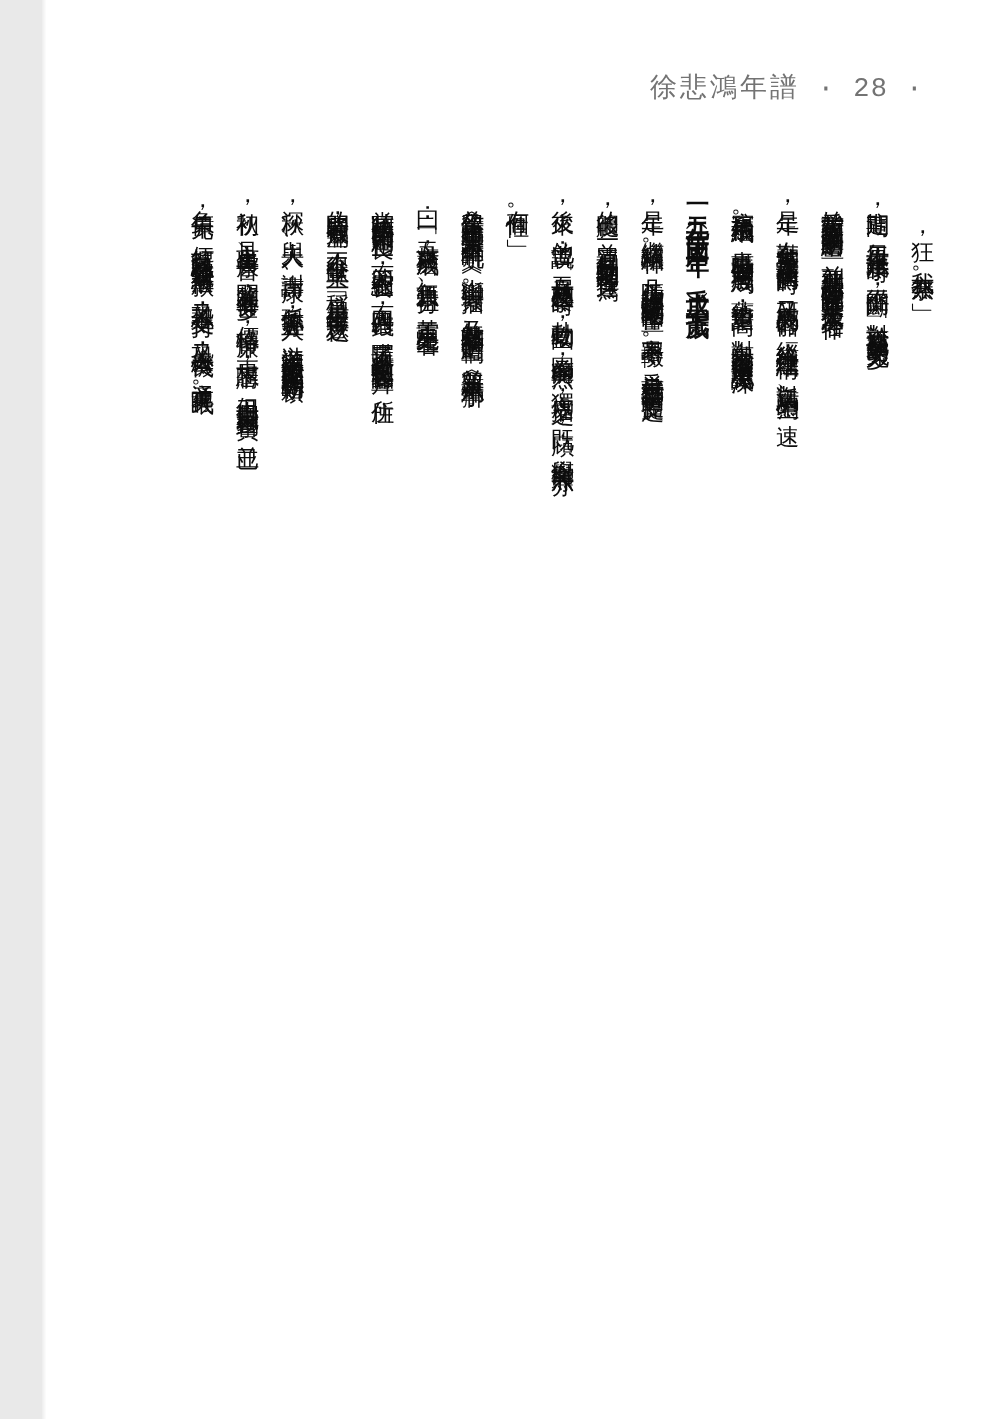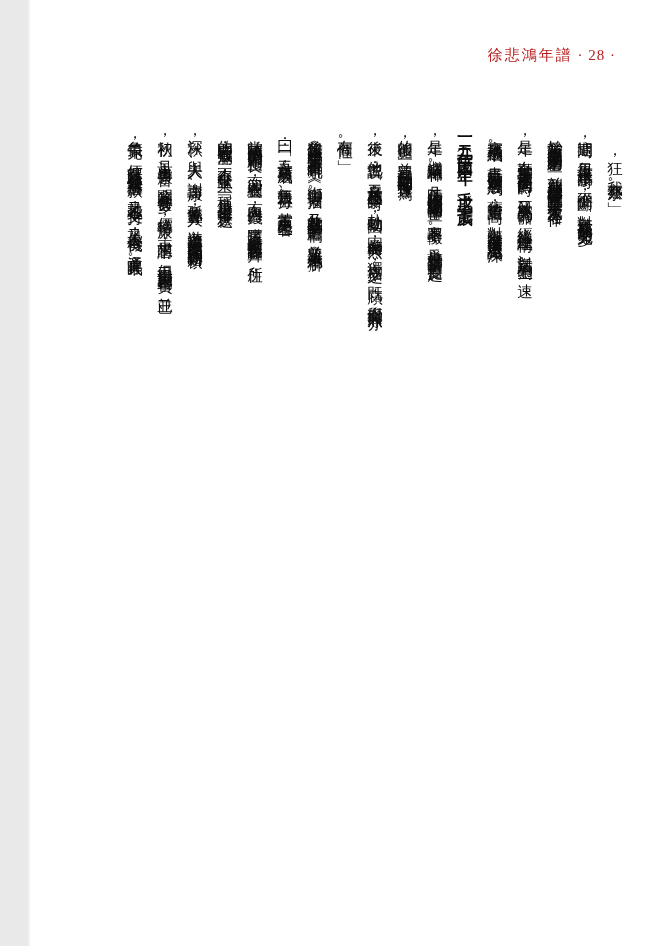--- a/index.html
+++ b/index.html
@@ -38,25 +38,25 @@
     width: 632px;
     height: 946px;
     background: #ffffff;
   }
 
   
   .header {
     position: absolute;
     right: 44px;
     top: 46px;
-    font-size: 15px;
+    font-size: 18px;
     letter-spacing: 1px;
-    color: #b91c1c;
+    color: #737373;
     white-space: nowrap;
-    font-family: Liberation Serif, serif;
+    font-family: Liberation Mono, monospace;
   }
   .header .hdr-title { letter-spacing: 2px; }
   .header .hdr-page { letter-spacing: 1px; }
 
   
   .callout {
     position: absolute;
     right: 18px;
     top: 120px;
     width: 230px;

